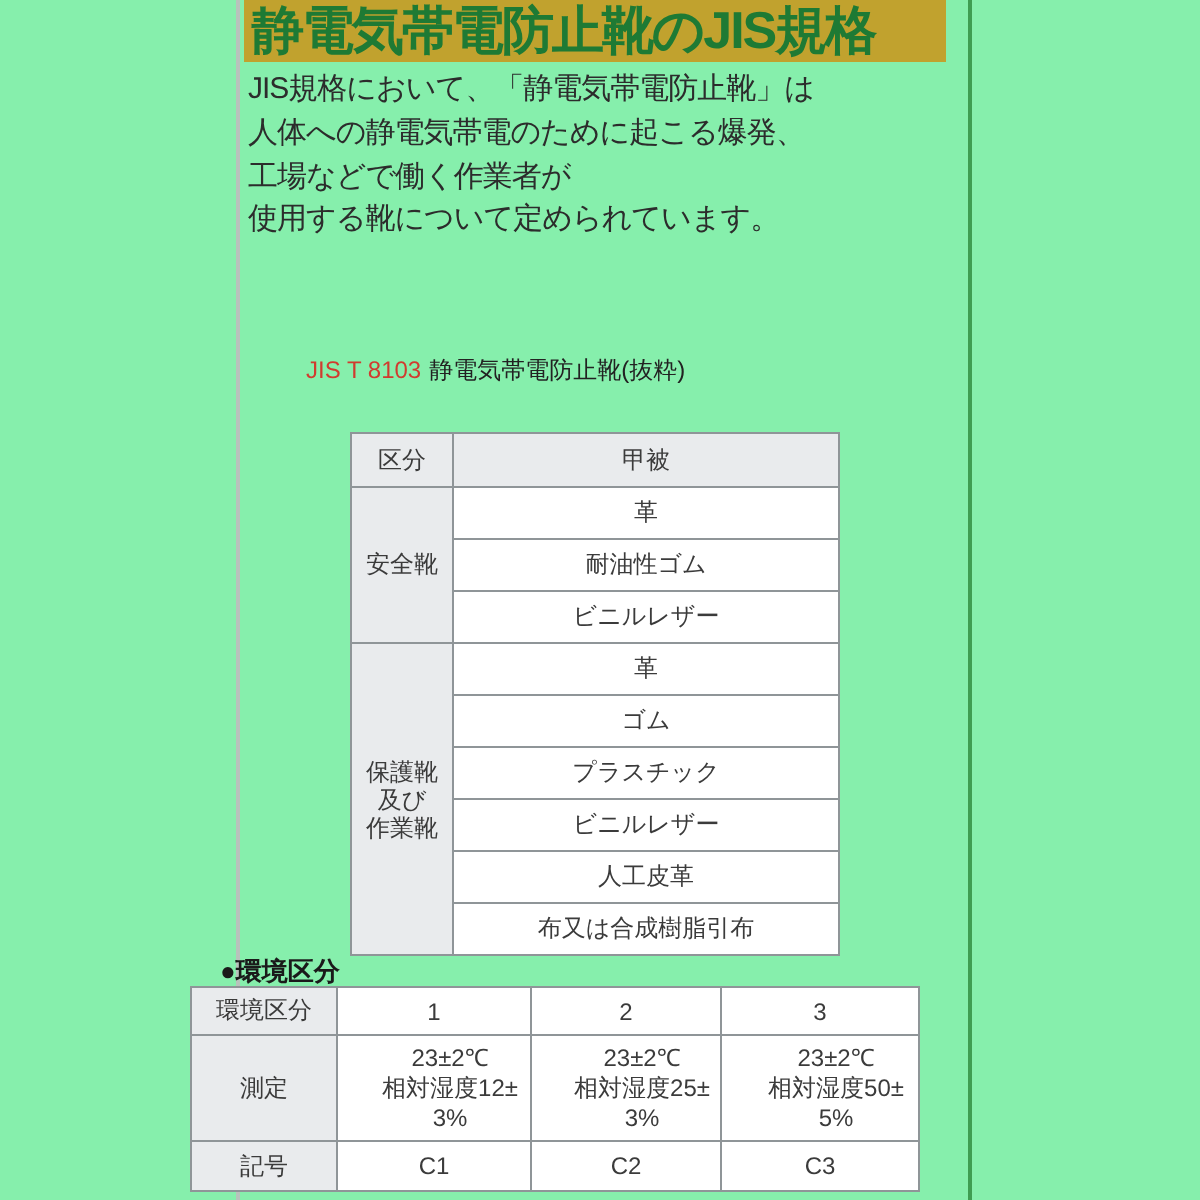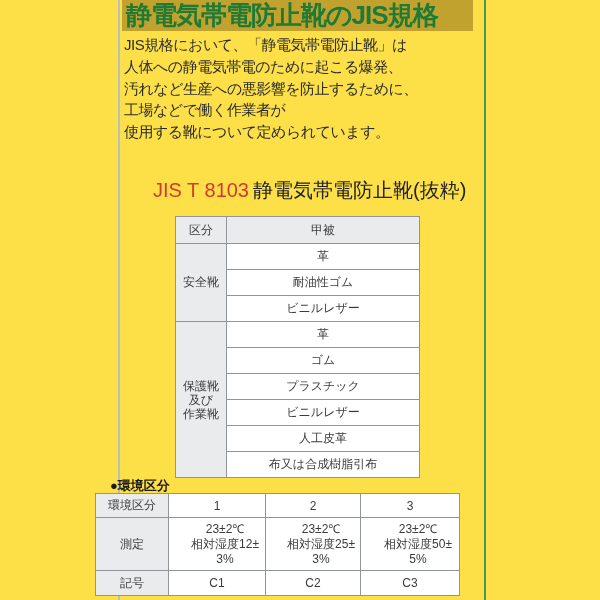--- a/index.html
+++ b/index.html
@@ -1,36 +1,36 @@
 <!DOCTYPE html>
 <html><head>
 <meta charset="utf-8">
 <style>
   html,body{margin:0;padding:0;background:#ffffff;}
   .canvas{
-    position:relative;width:600px;height:600px;background:#fde047;overflow:hidden;
+    position:relative;width:600px;height:600px;background:#86efac;overflow:hidden;
     font-family:"Liberation Sans", sans-serif;color:#2c2c2c;
   }
   .vline{position:absolute;top:0;bottom:0;width:2px;}
   .vline.left{left:118px;background:#b8c2bc;}
   .vline.right{left:484px;background:#3f9d52;}
 
   .title-bar{
     position:absolute;left:122px;top:0;width:351px;height:31px;
     background:#c1a22e;color:#1e7a34;font-size:26px;font-weight:bold;
     line-height:31px;padding-left:4px;box-sizing:border-box;white-space:nowrap;
     letter-spacing:-1px;
   }
   .paragraph{
     position:absolute;left:124px;top:34px;width:356px;
     font-size:15px;line-height:21.8px;color:#2c2c2c;white-space:nowrap;
     letter-spacing:-0.5px;
   }
   .subtitle{
-    position:absolute;left:153px;top:177px;font-size:20px;white-space:nowrap;
+    position:absolute;left:153px;top:177px;font-size:12px;white-space:nowrap;
     color:#222222;
   }
   .subtitle .red{color:#d13b2f;margin-right:4px;}
 
   .sec-heading{
     position:absolute;font-size:13px;font-weight:bold;color:#1a1a1a;white-space:nowrap;
   }
   .sec-heading.h1{left:165px;top:198px;}
   .sec-heading.h2{left:110px;top:477px;}
 
@@ -58,21 +58,20 @@
 <div class="canvas">
 
   <div class="vline left"></div>
   <div class="vline right"></div>
 
   <div class="title-bar">静電気帯電防止靴のJIS規格</div>
 
   <div class="paragraph">
     <div>JIS規格において、「静電気帯電防止靴」は</div>
     <div>人体への静電気帯電のために起こる爆発、</div>
-    <div>汚れなど生産への悪影響を防止するために、</div>
     <div>工場などで働く作業者が</div>
     <div>使用する靴について定められています。</div>
   </div>
 
   <div class="subtitle">
     <span class="red">JIS T 8103</span><span>静電気帯電防止靴(抜粋)</span>
   </div>
 
 
   <table class="t1">

